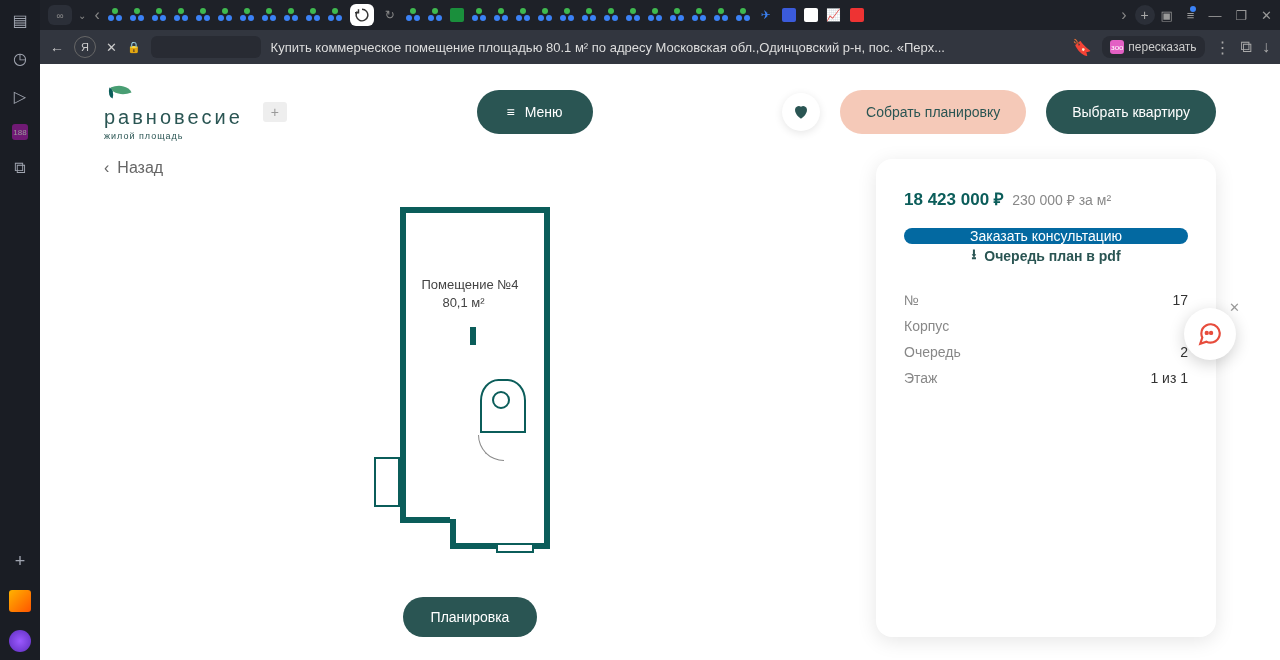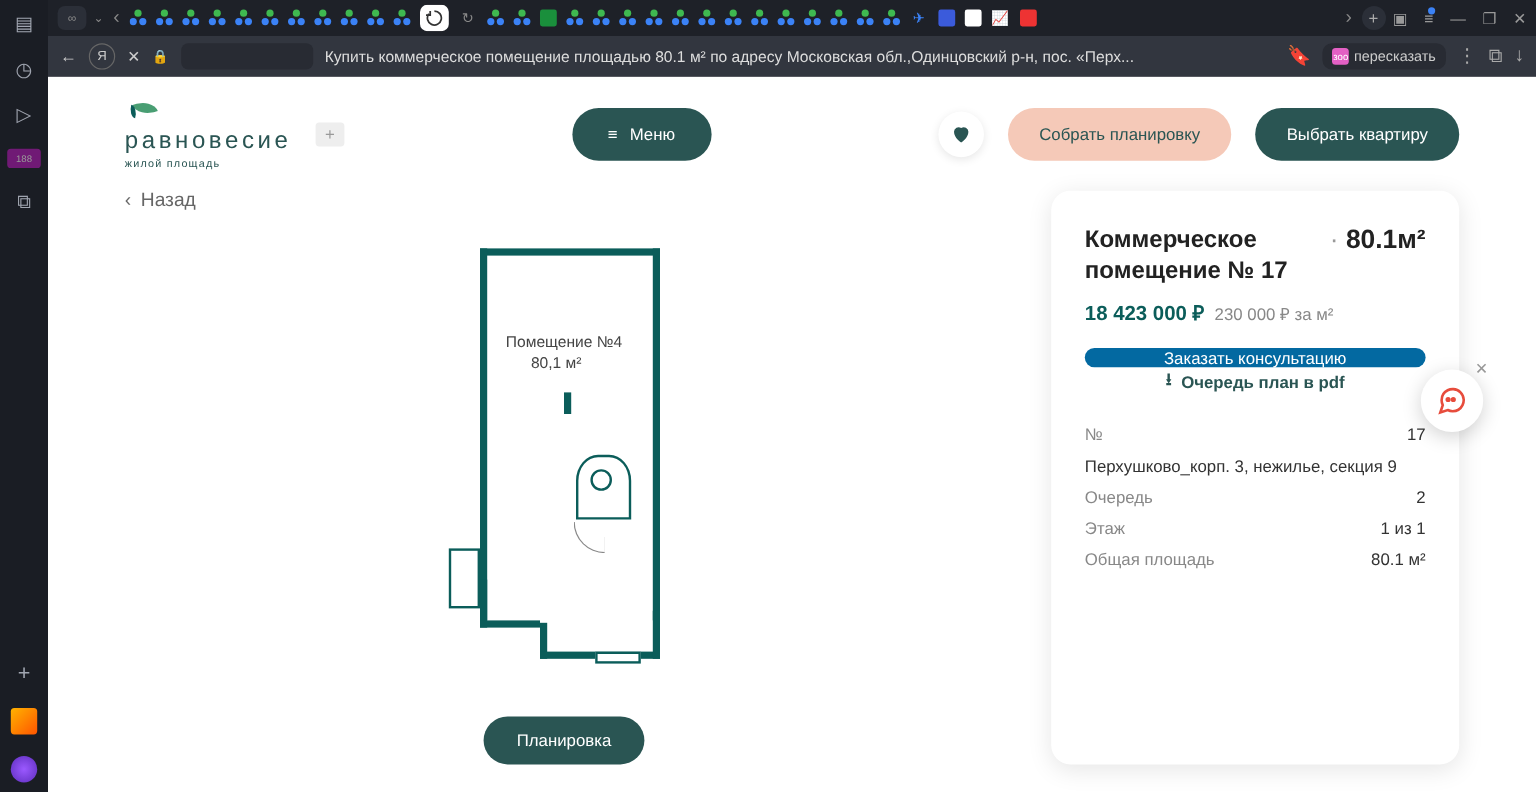--- a/index.html
+++ b/index.html
@@ -1,19 +1,19 @@
 <!DOCTYPE html>
 <html><head>
 <meta charset="utf-8">
 <style>
 *{box-sizing:border-box;margin:0;padding:0;font-family:Arial,sans-serif}
 body{background:#1a1d24;width:1280px;height:660px;overflow:hidden;display:flex}
 .vbar{width:40px;background:#1a1d24;display:flex;flex-direction:column;align-items:center;padding-top:10px;gap:18px}
 .vbar-icon{width:20px;height:20px;display:flex;align-items:center;justify-content:center;color:#a0a5b0;font-size:16px;cursor:pointer}
-.vbar-badge{width:28px;height:16px;background:#701a75;border-radius:3px;font-size:8px;color:#999;display:flex;align-items:center;justify-content:center}
+.vbar-badge{width:16px;height:16px;background:#701a75;border-radius:3px;font-size:8px;color:#999;display:flex;align-items:center;justify-content:center}
 .vbar-spacer{flex:1}
 .vbar-plus{color:#a0a5b0;font-size:18px;cursor:pointer}
 .vbar-orange{width:22px;height:22px;border-radius:3px;background:linear-gradient(135deg,#ffb300,#ff5500);cursor:pointer}
 .vbar-alice{width:22px;height:22px;border-radius:50%;background:radial-gradient(circle,#9b59ff,#5d2dbd);cursor:pointer;margin-bottom:8px}
 .main{flex:1;display:flex;flex-direction:column}
 .tabbar{height:30px;background:#1e2128;display:flex;align-items:center;padding:0 8px;gap:6px}
 .tab-logo{width:24px;height:20px;background:#2b2f38;border-radius:6px;display:flex;align-items:center;justify-content:center;font-size:10px;color:#888}
 .tab-chev{color:#888;font-size:10px}
 .tab-nav{color:#888;cursor:pointer;padding:0 2px}
 .tab-cluster{display:flex;gap:8px;align-items:center;flex:1;overflow:hidden}
@@ -226,49 +226,41 @@
             <div class="fp-room"></div>
               <div class="fp-sink"></div>
             <div class="fp-door1"></div>
             <div class="fp-win"></div>
           </div>
           <div class="chip">Планировка</div>
         </div>
       </div>
 
       <div class="panel">
-        <div class="panel-head">
-          <div class="ptype">Коммерческое помещение № 17</div>
-          <div class="parea">80.1м²</div>
-        </div>
         <div class="price-row">
           <span class="price">18 423 000 ₽</span>
           <span class="price-per">230 000 ₽ за м²</span>
         </div>
         <div class="consult-btn">Заказать консультацию</div>
         <div class="pdf-link">
           <span>⭳</span>
           <span>Очередь план в pdf</span>
         </div>
         <div class="spec-row">
             <span class="spec-label">№</span>
             <span>17</span>
           </div>
-        <div class="spec-full">Перхушково_корп. 3, нежилье, секция 9</div>
+        <div class="spec-full"><span class="spec-label">Корпус</span></div>
         <div class="spec-row">
             <span class="spec-label">Очередь</span>
             <span>2</span>
           </div>
         <div class="spec-row">
             <span class="spec-label">Этаж</span>
             <span>1 из 1</span>
-          </div>
-        <div class="spec-row">
-            <span class="spec-label">Общая площадь</span>
-            <span>80.1 м²</span>
           </div>
       </div>
     </div>
 
     <span class="chat-close">✕</span>
     <div class="chat-widget">
       <svg class="chat-icon" viewBox="0 0 24 24" fill="none" stroke="#e74c3c" stroke-width="2">
         <path d="M21 11.5a8.38 8.38 0 0 1-.9 3.8 8.5 8.5 0 0 1-7.6 4.7 8.38 8.38 0 0 1-3.8-.9L3 21l1.9-5.7a8.38 8.38 0 0 1-.9-3.8 8.5 8.5 0 0 1 4.7-7.6 8.38 8.38 0 0 1 3.8-.9h.5a8.48 8.48 0 0 1 8 8v.5z"></path>
         <circle cx="9" cy="11" r="1" fill="#e74c3c"></circle>
           <circle cx="13" cy="11" r="1" fill="#e74c3c"></circle>

